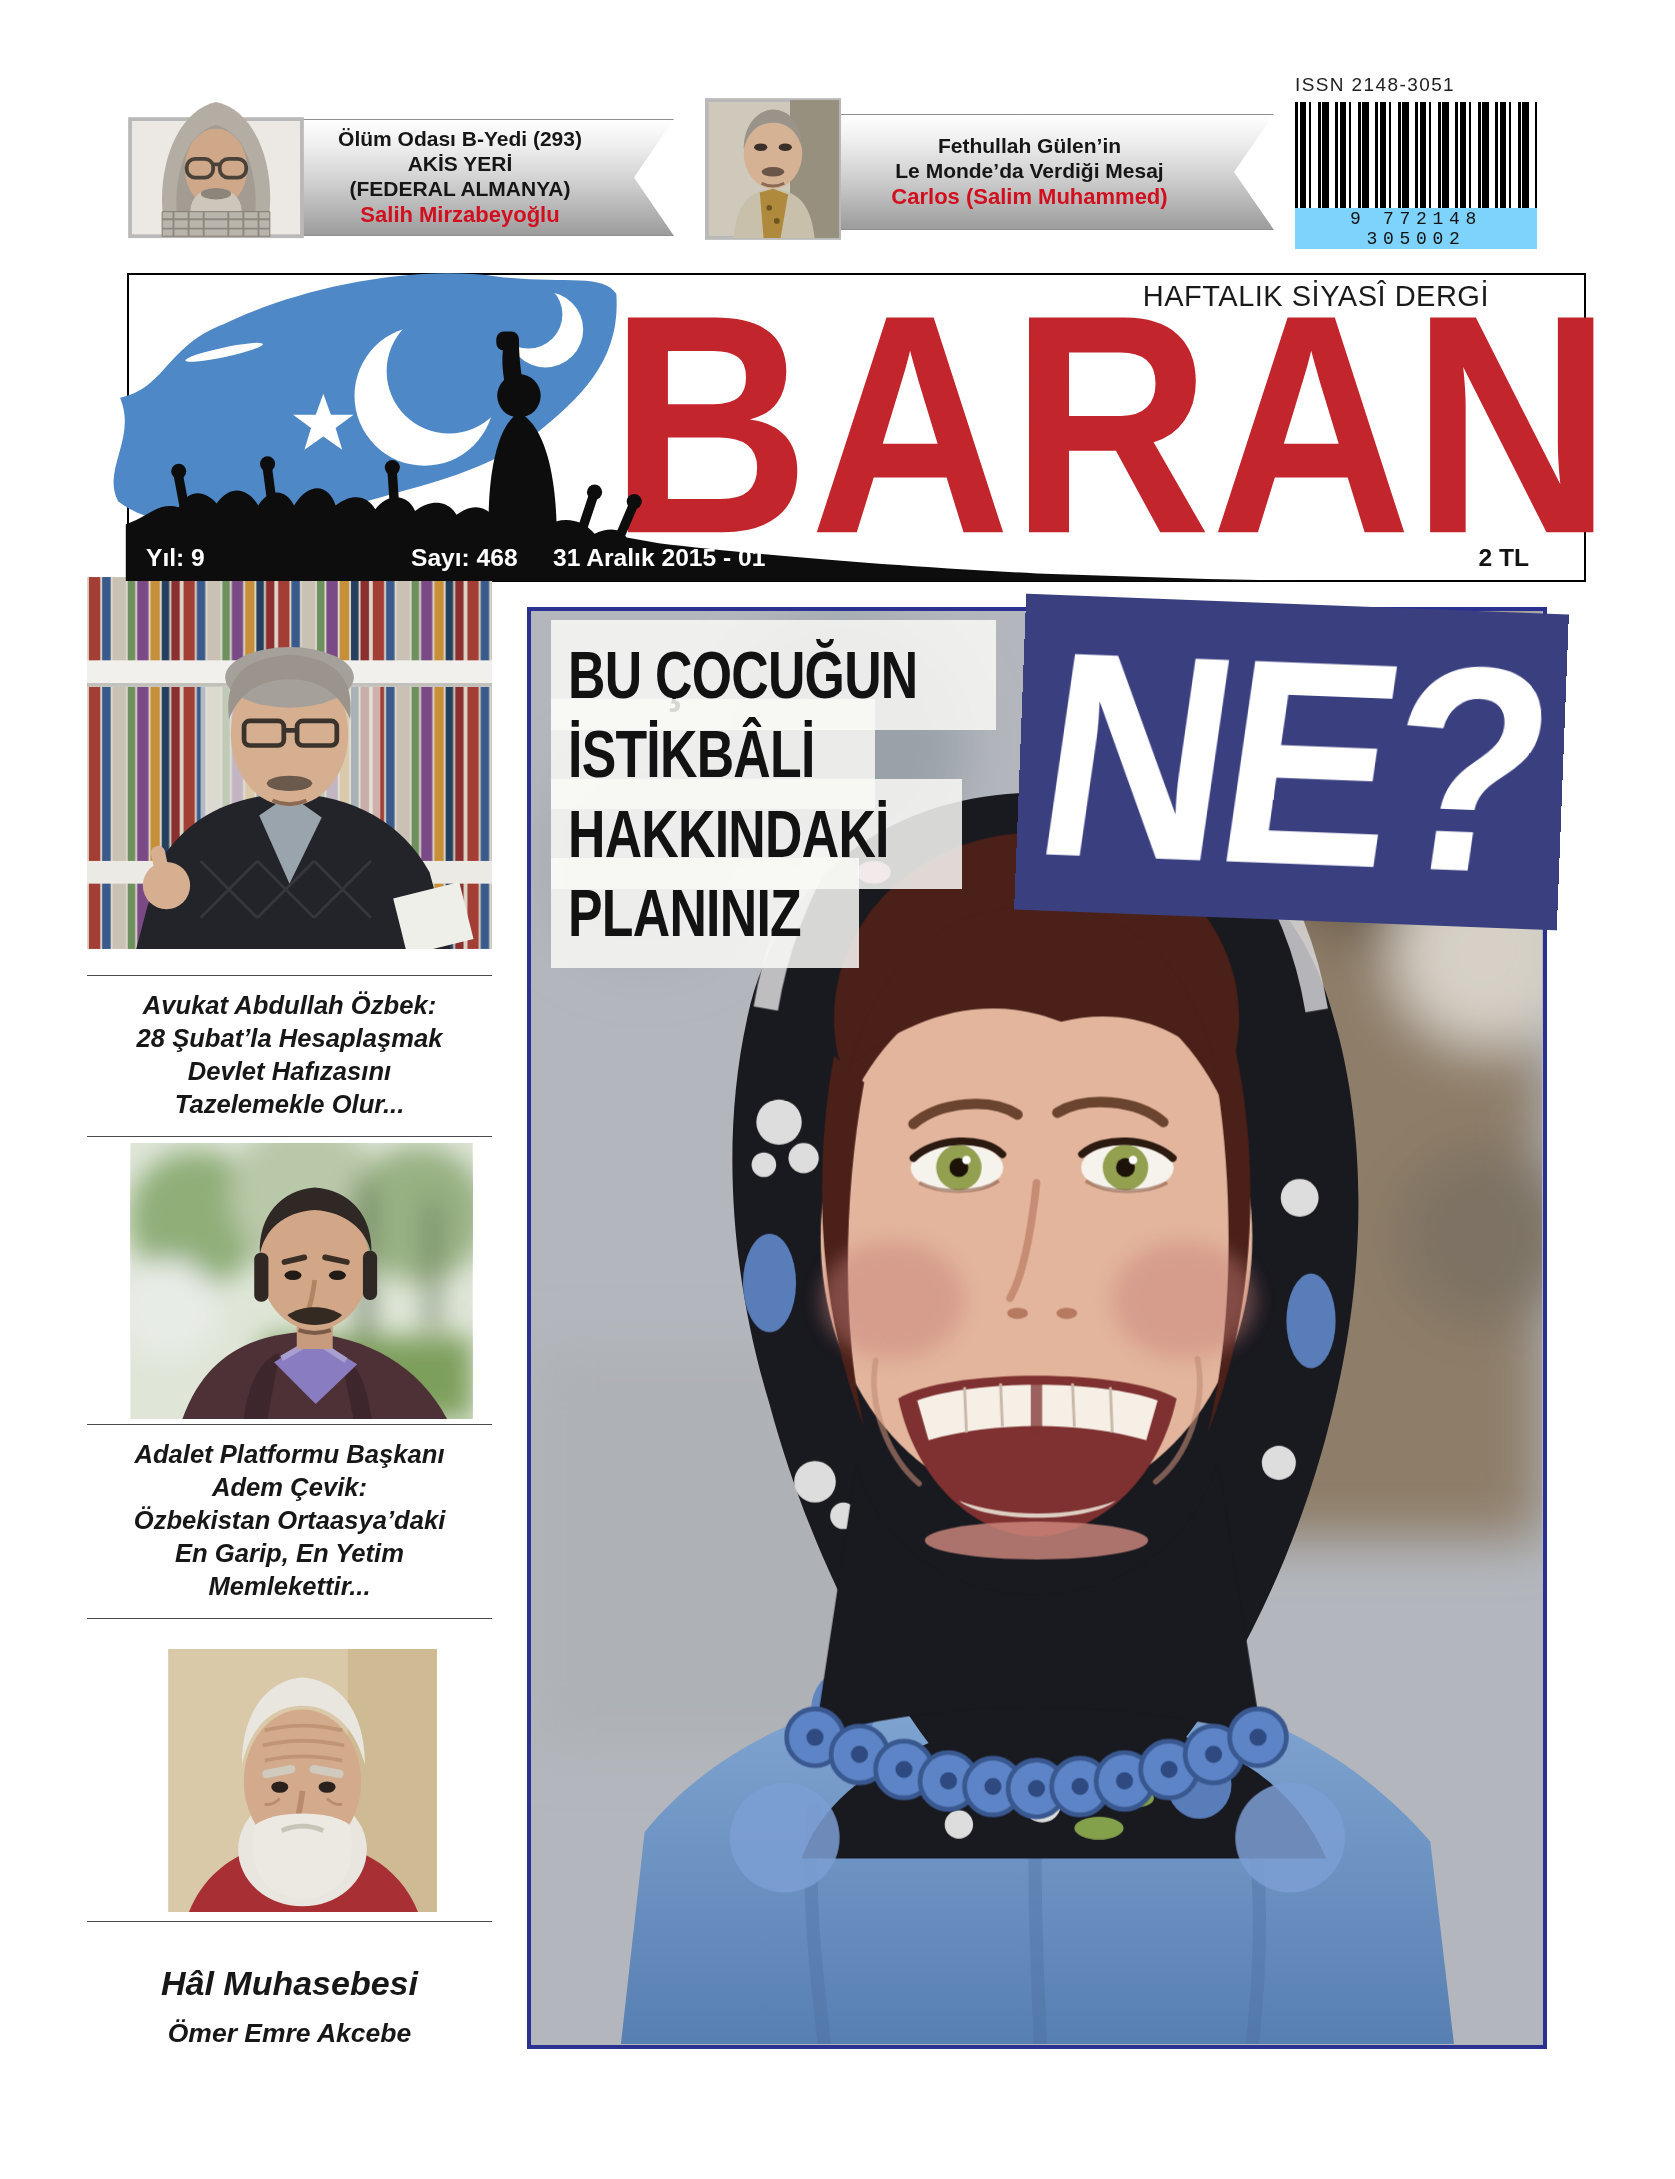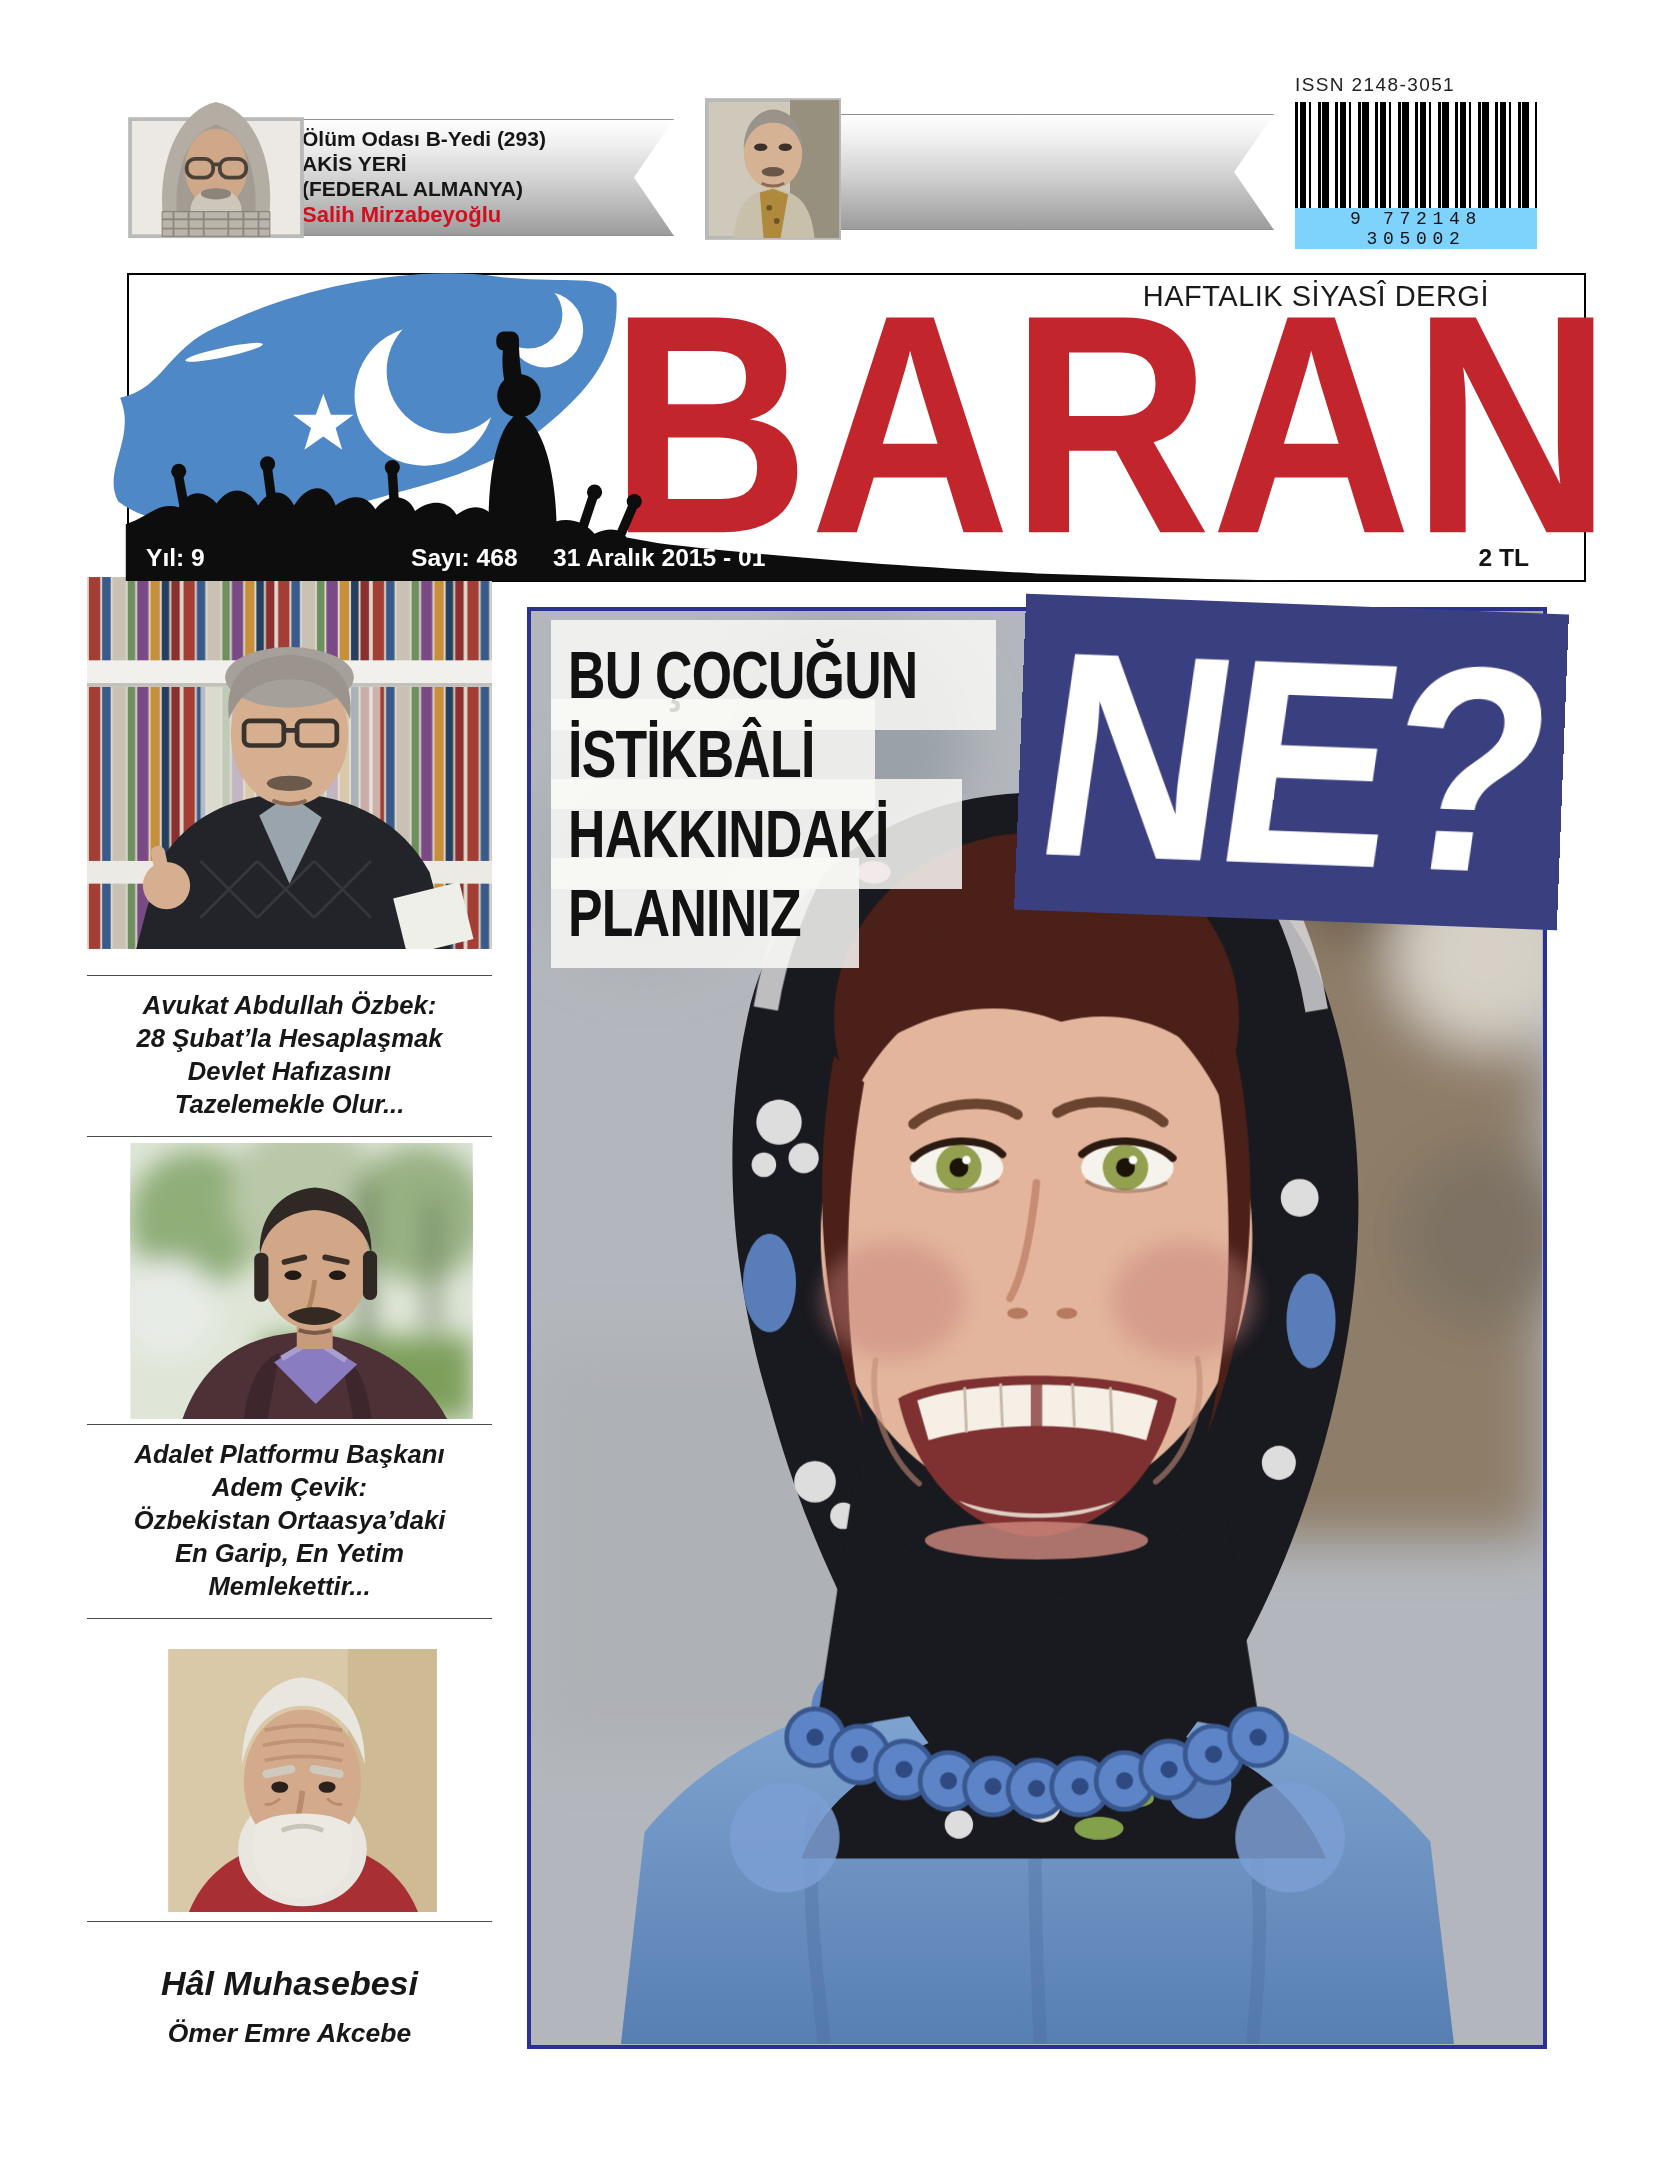--- a/index.html
+++ b/index.html
@@ -5,21 +5,21 @@
   html,body{margin:0;padding:0;background:#fff;}
   #page{position:relative;width:1676px;height:2179px;background:#ffffff;overflow:hidden;
         font-family:"Liberation Sans", sans-serif;color:#111;}
   .abs{position:absolute;}
 
   
   .ribbon{position:absolute;background:linear-gradient(180deg,#ffffff 0%,#efefef 22%,#cfcfcf 55%,#9c9c9c 100%);
           border:0.9px solid #8f8f8f;
           clip-path:polygon(0 0,100% 0,calc(100% - 40px) 50%,100% 100%,0 100%);}
   .ribbon .txt{position:absolute;top:0;bottom:0;display:flex;flex-direction:column;justify-content:center;
-               font-weight:bold;line-height:1.18;}
+               text-align:center;font-weight:bold;line-height:1.18;}
   .ribbon .blk{color:#161616;font-size:21px;}
   .ribbon .red{color:#d20f1e;font-size:22px;}
   .pagenum{position:absolute;right:3.8px;top:50%;transform:translateY(-50%);
            font-family:"Liberation Serif", serif;font-size:28px;color:#1a1a1a;}
 
   
   .issn-label{font-size:19px;letter-spacing:1.4px;color:#222;}
   .barcode{height:106px;background:repeating-linear-gradient(90deg,
       #000 0 2.8px,#fff 2.8px 4.7px,#000 4.7px 11.4px,#fff 11.4px 14px,#000 14px 16px,#fff 16px 23px,
       #000 23px 25.6px,#fff 25.6px 27.4px,#000 27.4px 34px,#fff 34px 40px);}
@@ -86,20 +86,25 @@
         <line x1="124" y1="132" x2="124" y2="158"></line>
           <line x1="140" y1="132" x2="140" y2="158"></line>
         <line x1="38" y1="140" x2="152" y2="140"></line>
           <line x1="38" y1="150" x2="152" y2="150"></line>
       </g>
     </svg>
   </div>
 
   <div class="abs" style="left:700px;top:90px;width:577px;height:151px;">
     <div class="ribbon" style="left:28px;top:24px;width:544px;height:114px;">
+      <div class="txt" style="left:114px;right:57px;">
+        <span class="blk">Fethullah Gülen’in</span>
+        <span class="blk">Le Monde’da Verdiği Mesaj</span>
+        <span class="red">Carlos (Salim Muhammed)</span>
+      </div>
       <span class="pagenum">10</span>
     </div>
     <svg class="abs" style="left:4.7px;top:7.6px;" width="136" height="142" viewBox="0 0 144 150">
       <rect x="2" y="2" width="140" height="146" fill="#cfc9bc" stroke="#b9b9b9" stroke-width="4"></rect>
       <rect x="90" y="2" width="52" height="146" fill="#97907f"></rect>
       <path d="M30,148 C34,110 48,98 72,96 C98,98 112,112 116,148 Z" fill="#c9c0ab"></path>
       <path d="M58,100 L72,96 L88,102 L80,148 L62,148 Z" fill="#b08a3c"></path>
       <circle cx="68" cy="116" r="3" fill="#6e5420"></circle>
         <circle cx="76" cy="130" r="3" fill="#6e5420"></circle>
       <ellipse cx="72" cy="58" rx="31" ry="38" fill="#d6b294"></ellipse>

